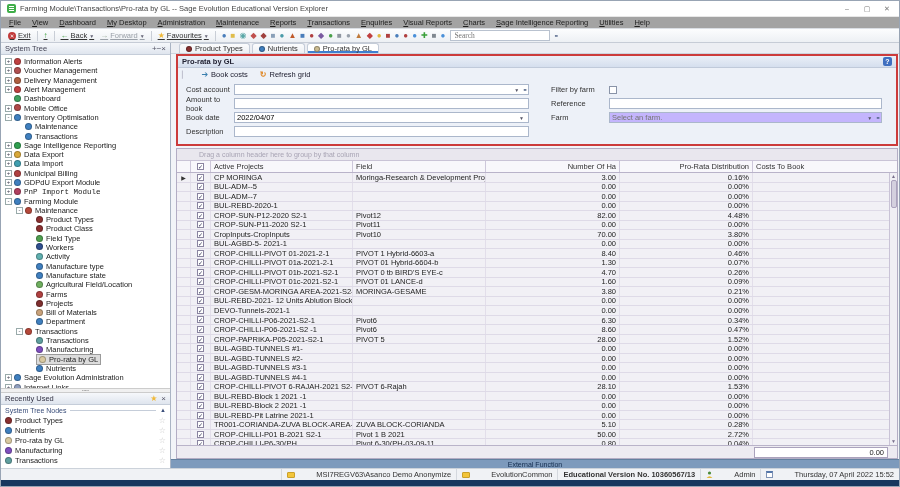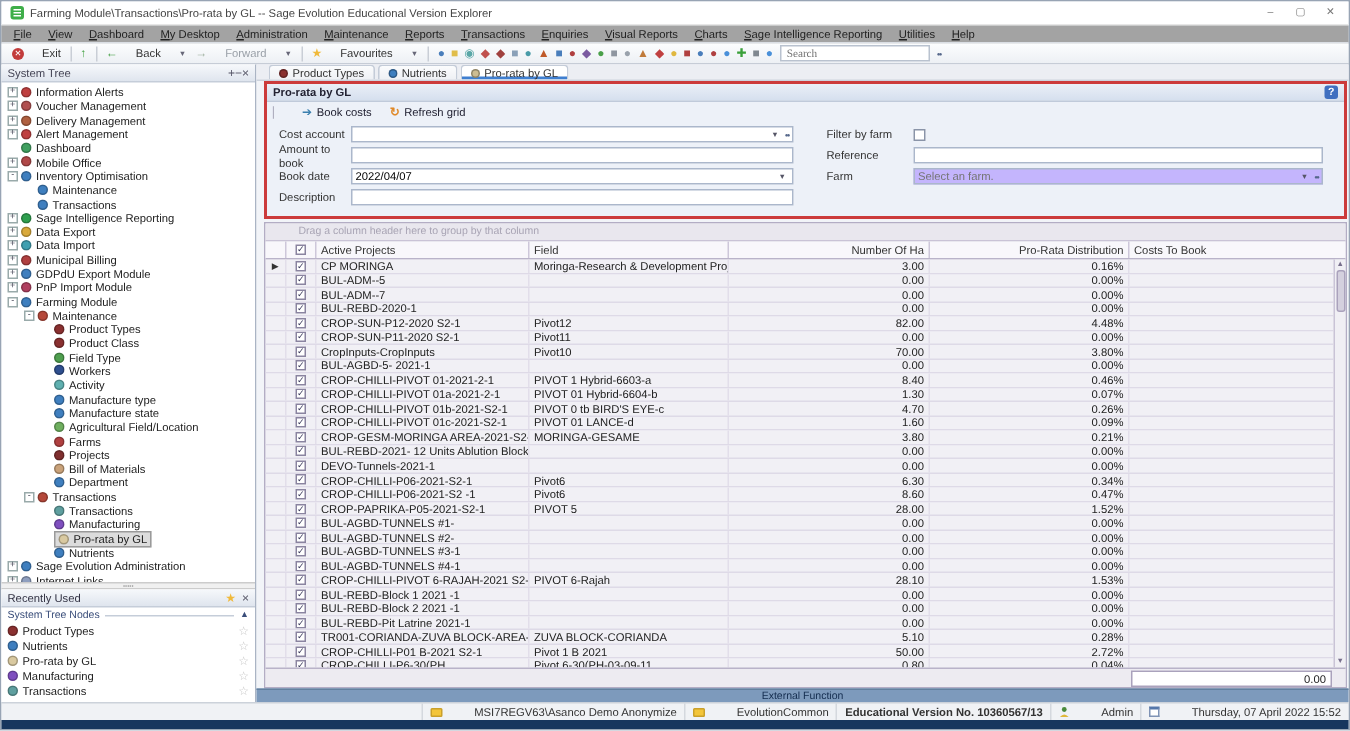--- a/index.html
+++ b/index.html
@@ -15,21 +15,21 @@
   .winctl { display:flex; }
   .winbtn { width:20px; height:14px; text-align:center; line-height:14px; color:#777; font-size:7px; }
 
   
   .menubar { height:12px; background:#a3a3a3; border-bottom:1px solid #dadee4; display:flex; align-items:center; padding:0 8px; gap:11px; flex:0 0 12px;}
   .menu-item { font-size:7.5px; color:#222; display:inline-block; }
   .menu-item::first-letter { text-decoration:underline; }
 
   
   .toolbar { height:14px; background:linear-gradient(#fcfdfe,#edf0f4); border-bottom:1px solid #c6ccd6; display:flex; align-items:center; padding:0 4px; flex:0 0 14px; }
-  .tbtn { display:flex; align-items:center; gap:12px; padding:0 3px; font-size:7.5px; color:#333; white-space:nowrap; }
+  .tbtn { display:flex; align-items:center; gap:2px; padding:0 3px; font-size:7.5px; color:#333; white-space:nowrap;text-decoration:underline; }
   .tbtn.disabled { color:#9aa0a8; }
   .tsep { width:1px; height:10px; background:#c9ced6; margin:0 3px; }
   .exit-ico { width:8px; height:8px; background:#c23b3b; border-radius:50%; color:#fff; font-size:5.5px; line-height:8px; text-align:center; display:inline-block; }
   .up-ico { color:#3f9f3f; font-weight:bold; font-size:8px; }
   .back-ico { color:#3f9f3f; font-weight:bold; font-size:8px; }
   .fwd-ico { color:#9fb09f; font-weight:bold; font-size:8px; }
   .star-ico { color:#f0b93a; font-size:8px; }
   .drop { color:#667; font-size:5px; }
   .icostrip { display:flex; align-items:center; gap:4px; padding:0 3px; overflow:hidden; }
   .tb-ico { font-size:8px; line-height:10px; }
@@ -321,21 +321,21 @@
               <span>Municipal Billing</span>
             </span>
           </div>
           <div class="tree-row" style="padding-left: 4px;">
             <span class="exp">+</span>
             <span style="display: inline-flex; align-items: center;">
               <span class="ticon" style="background: rgb(63, 127, 191);"></span>
               <span>GDPdU Export Module</span>
             </span>
           </div>
-          <div class="tree-row" style="padding-left: 4px;">
+          <div class="tree-row" style="padding-left: 4px; font-family: Liberation Mono, monospace;">
             <span class="exp">+</span>
             <span style="display: inline-flex; align-items: center;">
               <span class="ticon" style="background: rgb(176, 64, 96);"></span>
               <span>PnP Import Module</span>
             </span>
           </div>
           <div class="tree-row" style="padding-left: 4px;">
             <span class="exp">-</span>
             <span style="display: inline-flex; align-items: center;">
               <span class="ticon" style="background: rgb(63, 127, 191);"></span>

